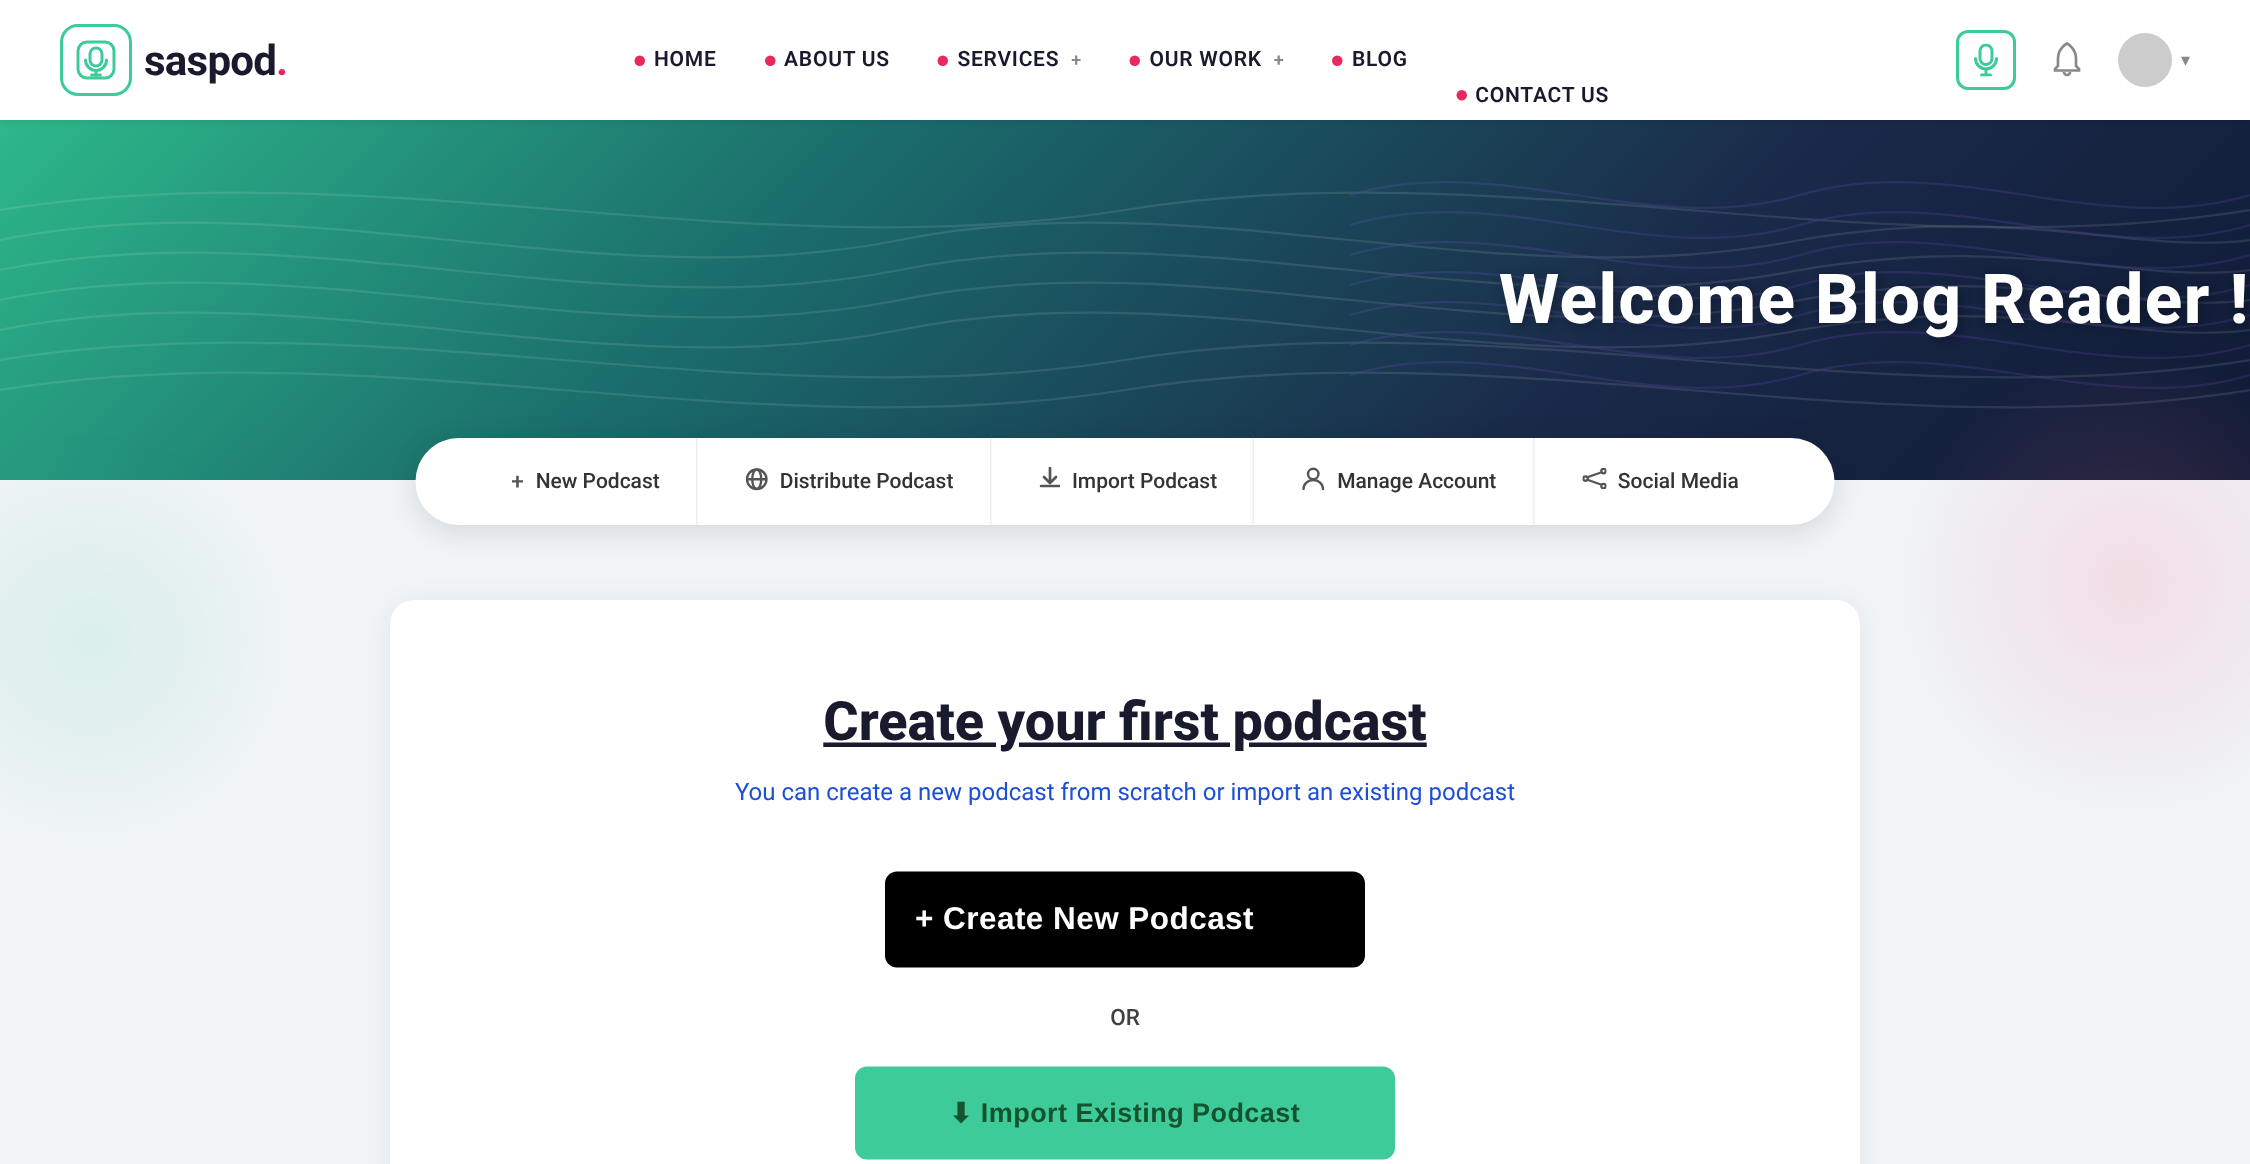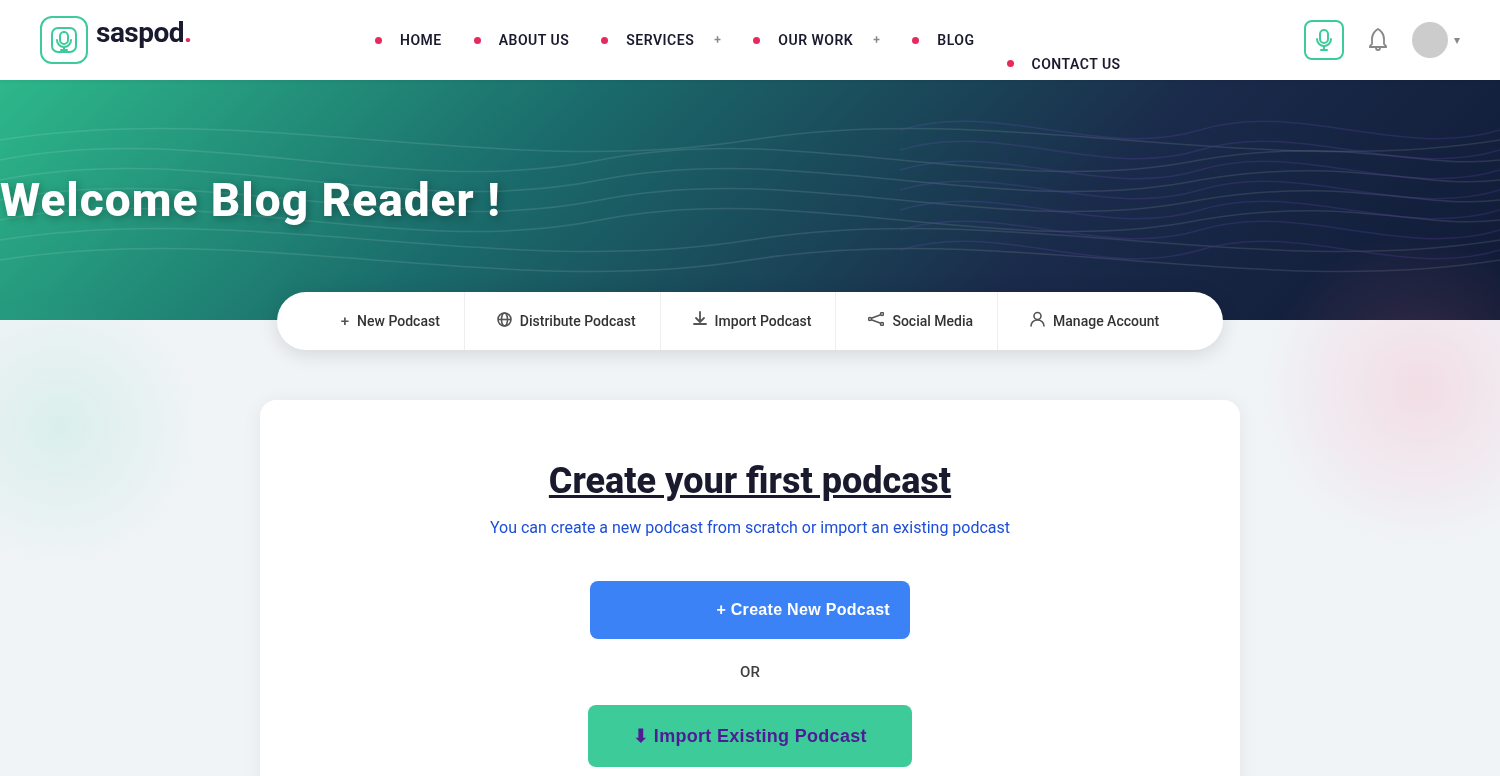--- a/index.html
+++ b/index.html
@@ -12,21 +12,21 @@
       display: flex;
       align-items: center;
       justify-content: space-between;
       padding: 0 40px;
       box-shadow: 0 1px 4px rgba(0,0,0,0.08);
       position: relative;
       z-index: 10;
     }
     .logo {
       display: flex;
-      align-items: flex-start;
+      align-items: center;
       gap: 8px;
     }
     .logo-icon {
       width: 48px;
       height: 48px;
       border: 2px solid #3ecb9a;
       border-radius: 12px;
       display: flex;
       align-items: center;
       justify-content: center;
@@ -41,21 +41,21 @@
       color: #e8295c;
     }
     nav {
       display: flex;
       align-items: center;
       gap: 32px;
     }
     .nav-item {
       display: flex;
       align-items: center;
-      gap: 18px;
+      gap: 6px;
       font-size: 14px;
       font-weight: 600;
       color: #1a1a2e;
       cursor: pointer;
       letter-spacing: 0.5px;
       text-decoration: none;
     }
     .nav-dot {
       width: 7px;
       height: 7px;
@@ -114,21 +114,21 @@
     }
 
     
     .hero {
       height: 240px;
       background: linear-gradient(135deg, #2db88a 0%, #1a6b6b 35%, #1a2a4a 70%, #0f1a35 100%);
       position: relative;
       overflow: hidden;
       display: flex;
       align-items: center;
-      justify-content: flex-start;
+      justify-content: flex-end;
     }
     .hero-waves {
       position: absolute;
       inset: 0;
       opacity: 0.35;
     }
     .hero-title {
       position: relative;
       z-index: 2;
       font-size: 46px;
@@ -202,43 +202,43 @@
     .card-subtitle {
       font-size: 16px;
       color: #1d4ed8;
       margin-bottom: 44px;
     }
     .btn-create {
       display: block;
       width: 320px;
       margin: 0 auto;
       padding: 20px;
-      background: #3b82f6;
+      background: #000000;
       color: #fff;
       border: none;
       border-radius: 8px;
-      font-size: 16px;
+      font-size: 21px;
       font-weight: 700;
       cursor: pointer;
-      text-align: right;
+      text-align: left;
       letter-spacing: 0.3px;
     }
     .or-divider {
       margin: 24px auto;
       font-size: 15px;
       color: #404040;
       font-weight: 500;
     }
     .btn-import {
       display: block;
-      width: 324px;
+      width: 360px;
       margin: 0 auto;
       padding: 20px;
       background: #3ecb9a;
-      color: #4c1d95;
+      color: #14532d;
       border: none;
       border-radius: 8px;
       font-size: 18px;
       font-weight: 700;
       cursor: pointer;
       text-align: center;
       letter-spacing: 0.3px;
     }
 
     
@@ -381,39 +381,39 @@
       <span class="icon">
         <svg width="14" height="16" viewBox="0 0 14 16" fill="none">
           <path d="M7 1v9M3 7l4 4 4-4" stroke="#555" stroke-width="1.8" stroke-linecap="round" stroke-linejoin="round"></path>
           <path d="M1 13h12" stroke="#555" stroke-width="1.8" stroke-linecap="round"></path>
         </svg>
       </span>
       <span>Import Podcast</span>
     </div>
     <div class="action-item">
       <span class="icon">
+        <svg width="15" height="16" viewBox="0 0 15 16" fill="none">
+          <circle cx="7.5" cy="5" r="3.5" stroke="#555" stroke-width="1.6"></circle>
+          <path d="M1 15c0-3.5 3-6 6.5-6s6.5 2.5 6.5 6" stroke="#555" stroke-width="1.6" stroke-linecap="round" fill="none"></path>
+        </svg>
+      </span>
+      <span>Manage Account</span>
+    </div>
+    <div class="action-item">
+      <span class="icon">
         <svg width="16" height="14" viewBox="0 0 16 14" fill="none">
           <circle cx="2" cy="7" r="1.5" stroke="#555" stroke-width="1.5"></circle>
           <circle cx="14" cy="2" r="1.5" stroke="#555" stroke-width="1.5"></circle>
           <circle cx="14" cy="12" r="1.5" stroke="#555" stroke-width="1.5"></circle>
           <line x1="3.3" y1="6.2" x2="12.7" y2="2.8" stroke="#555" stroke-width="1.5"></line>
           <line x1="3.3" y1="7.8" x2="12.7" y2="11.2" stroke="#555" stroke-width="1.5"></line>
         </svg>
       </span>
       <span>Social Media</span>
     </div>
-    <div class="action-item">
-      <span class="icon">
-        <svg width="15" height="16" viewBox="0 0 15 16" fill="none">
-          <circle cx="7.5" cy="5" r="3.5" stroke="#555" stroke-width="1.6"></circle>
-          <path d="M1 15c0-3.5 3-6 6.5-6s6.5 2.5 6.5 6" stroke="#555" stroke-width="1.6" stroke-linecap="round" fill="none"></path>
-        </svg>
-      </span>
-      <span>Manage Account</span>
-    </div>
   </div>
 </div>
 
 <main class="main-content">
   <div class="card">
     <h2 class="card-title">Create your first podcast</h2>
     <p class="card-subtitle">You can create a new podcast from scratch or import an existing podcast</p>
     <button class="btn-create">+ Create New Podcast</button>
     <p class="or-divider">OR</p>
     <button class="btn-import">⬇ Import Existing Podcast</button>

